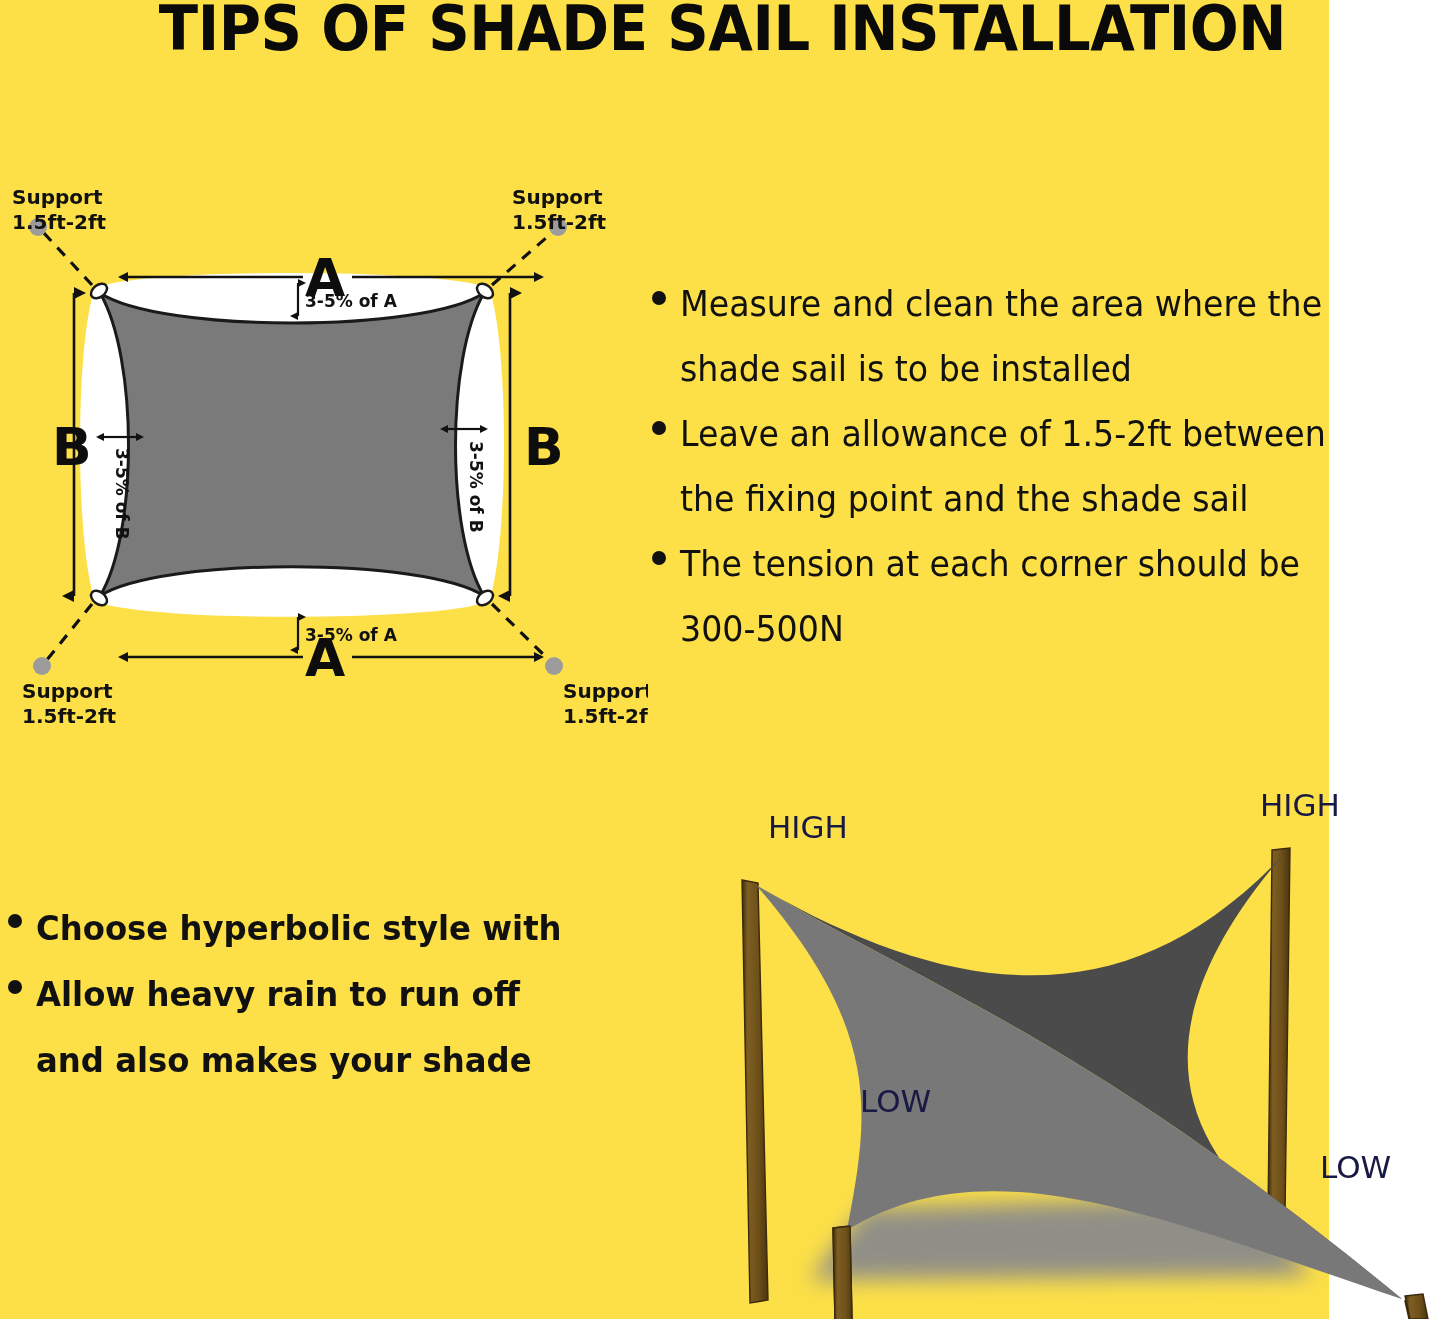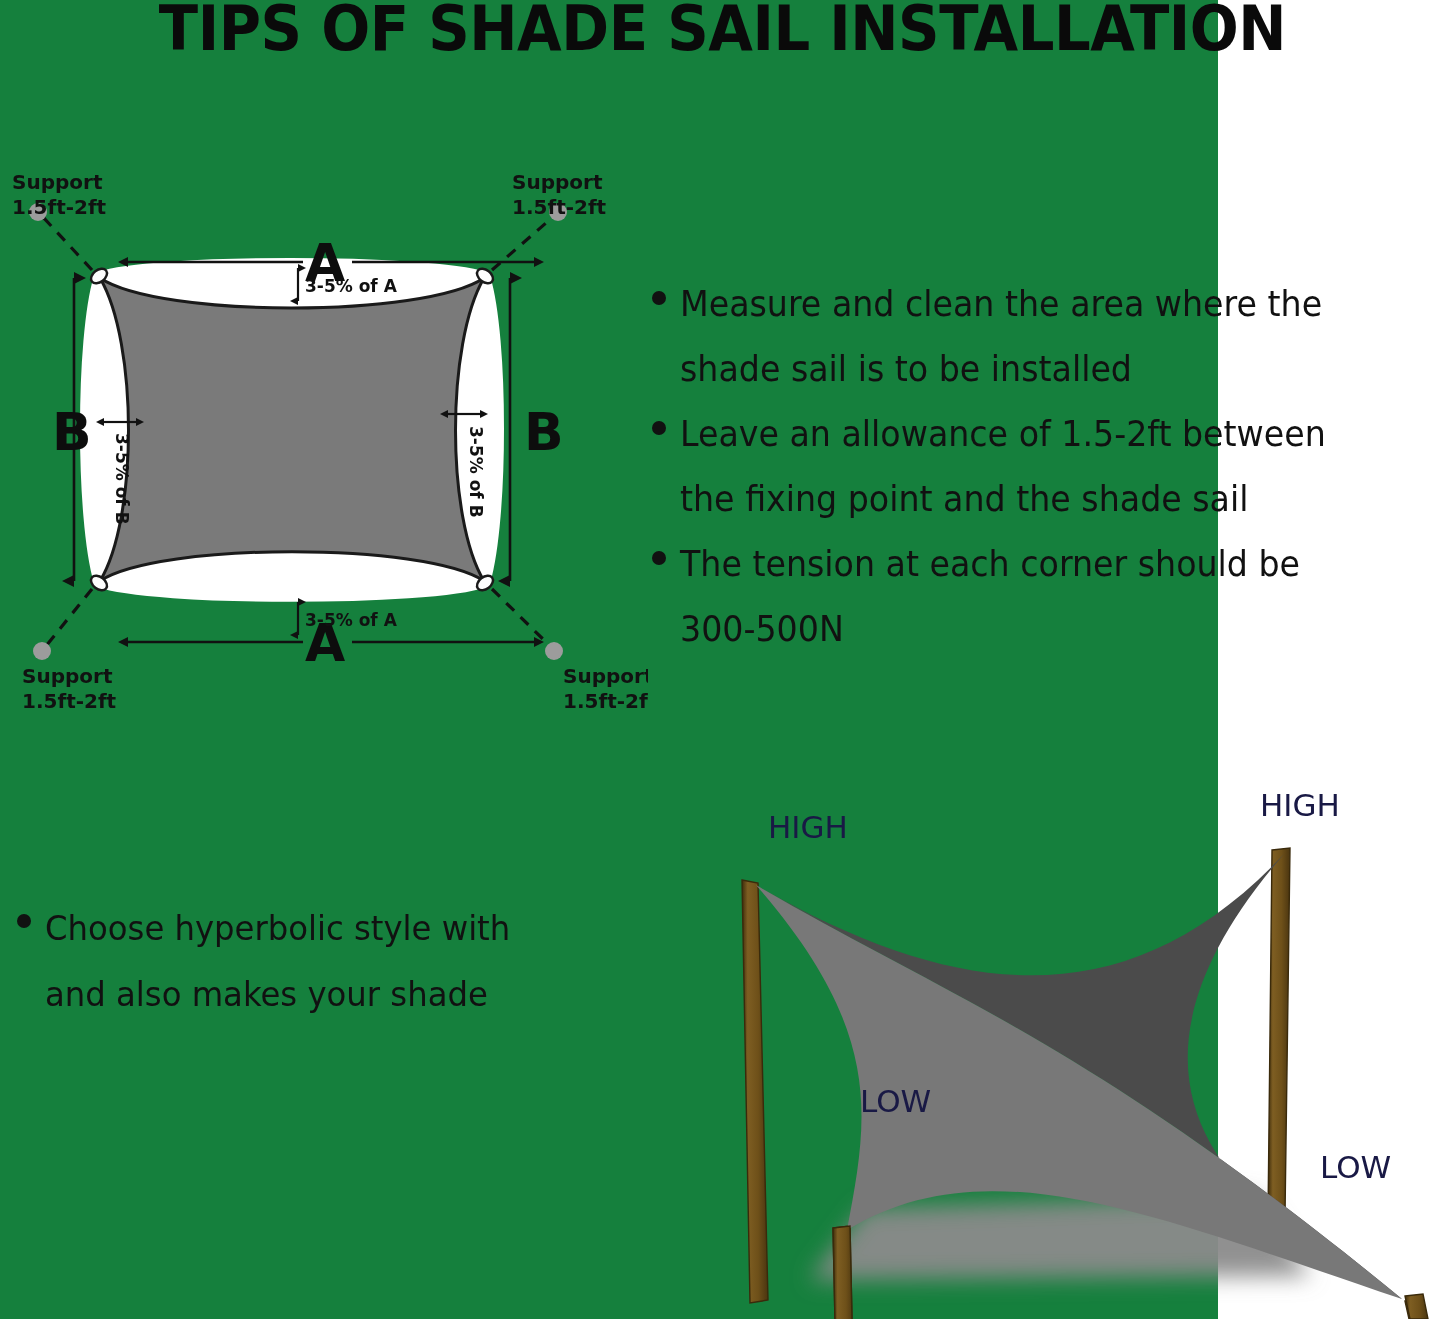--- a/index.html
+++ b/index.html
@@ -4,21 +4,21 @@
 <title>Tips of Shade Sail Installation</title>
 <style>
   html,body{margin:0;padding:0;}
   body{
     width:1445px;height:1319px;
     background:#ffffff;
     font-family:"DejaVu Sans","Liberation Sans",sans-serif;
     overflow:hidden;
     position:relative;
   }
-  #page{position:relative;width:1218px;height:1319px;background:#15803d;}
+  #page{position:relative;width:1329px;height:1319px;background:#fde047;}
 
   
   .title{
     position:absolute;left:0;top:-4px;width:1445px;
     text-align:center;
     font-family:"DejaVu Sans","Liberation Sans",sans-serif;
     font-weight:bold;
     font-size:62px;
     letter-spacing:-0.5px;
     color:#0a0a0a;
@@ -48,26 +48,26 @@
     font-family:"DejaVu Sans","Liberation Sans",sans-serif;
     font-size:35px;
     line-height:65px;
     color:#111;
     white-space:nowrap;
     transform:scaleX(0.95);
     transform-origin:0 50%;
   }
 
   #bullets-right{left:652px;top:272px;width:800px;}
-  #bullets-left{left:17px;top:895px;width:630px;}
+  #bullets-left{left:8px;top:895px;width:630px;font-weight:bold;}
   #bullets-left .bullet-text{font-size:34px;line-height:66px;}
 
   
   svg{display:block;}
-  #rect-diagram{position:absolute;left:0px;top:168px;}
+  #rect-diagram{position:absolute;left:0px;top:183px;}
   #hyper-diagram{position:absolute;left:660px;top:788px;}
   .supporttxt{
     font-family:"DejaVu Sans","Liberation Sans",sans-serif;
     font-weight:bold;
     font-size:20px;
     fill:#111;
   }
   .biglet{
     font-family:"DejaVu Sans","Liberation Sans",sans-serif;
     font-weight:bold;
@@ -230,20 +230,24 @@
 
   </div>
 
   <div class="bullets" id="bullets-left">
 
     <div class="bullet-row">
       <span class="bullet-dot"></span>
       <span class="bullet-text">Choose hyperbolic style with</span>
     </div>
 
+    <div class="bullet-row">
+      <span class="bullet-dot"></span>
+      <span class="bullet-text">Allow heavy rain to run off</span>
+    </div>
     <div class="bullet-row">
       <span class="bullet-dot hidden"></span>
       <span class="bullet-text">and also makes your shade</span>
     </div>
 
   </div>
 
   <div id="hyper-diagram">
     <svg width="809" height="531" viewBox="0 0 809 531" xmlns="http://www.w3.org/2000/svg">
       <defs>

